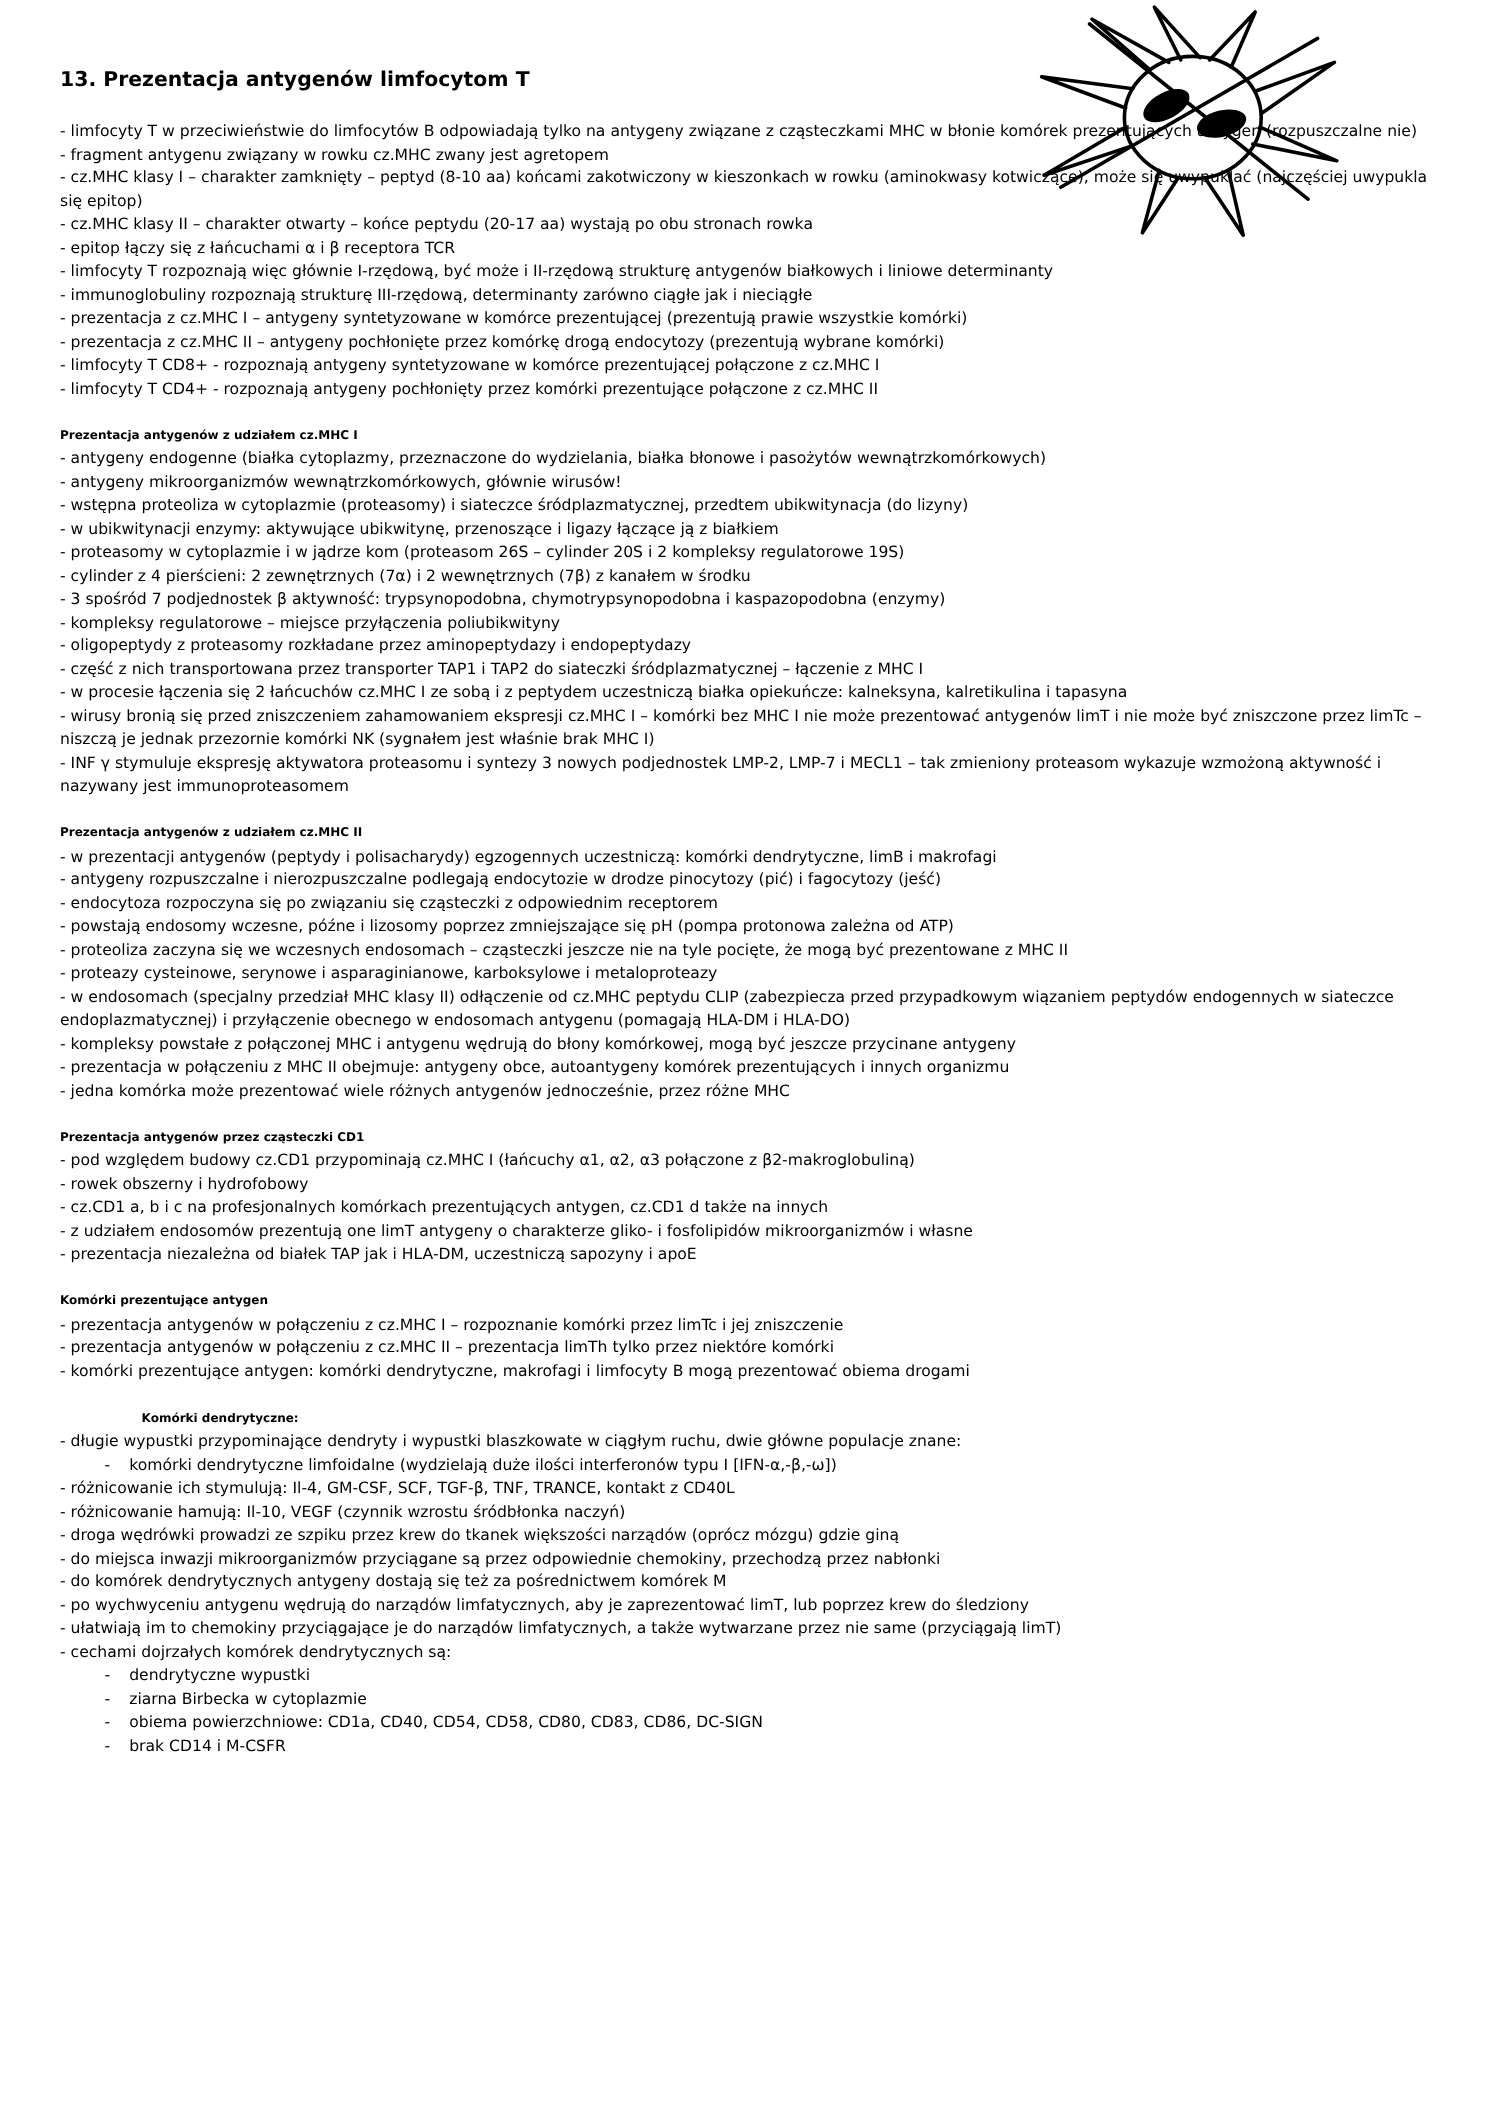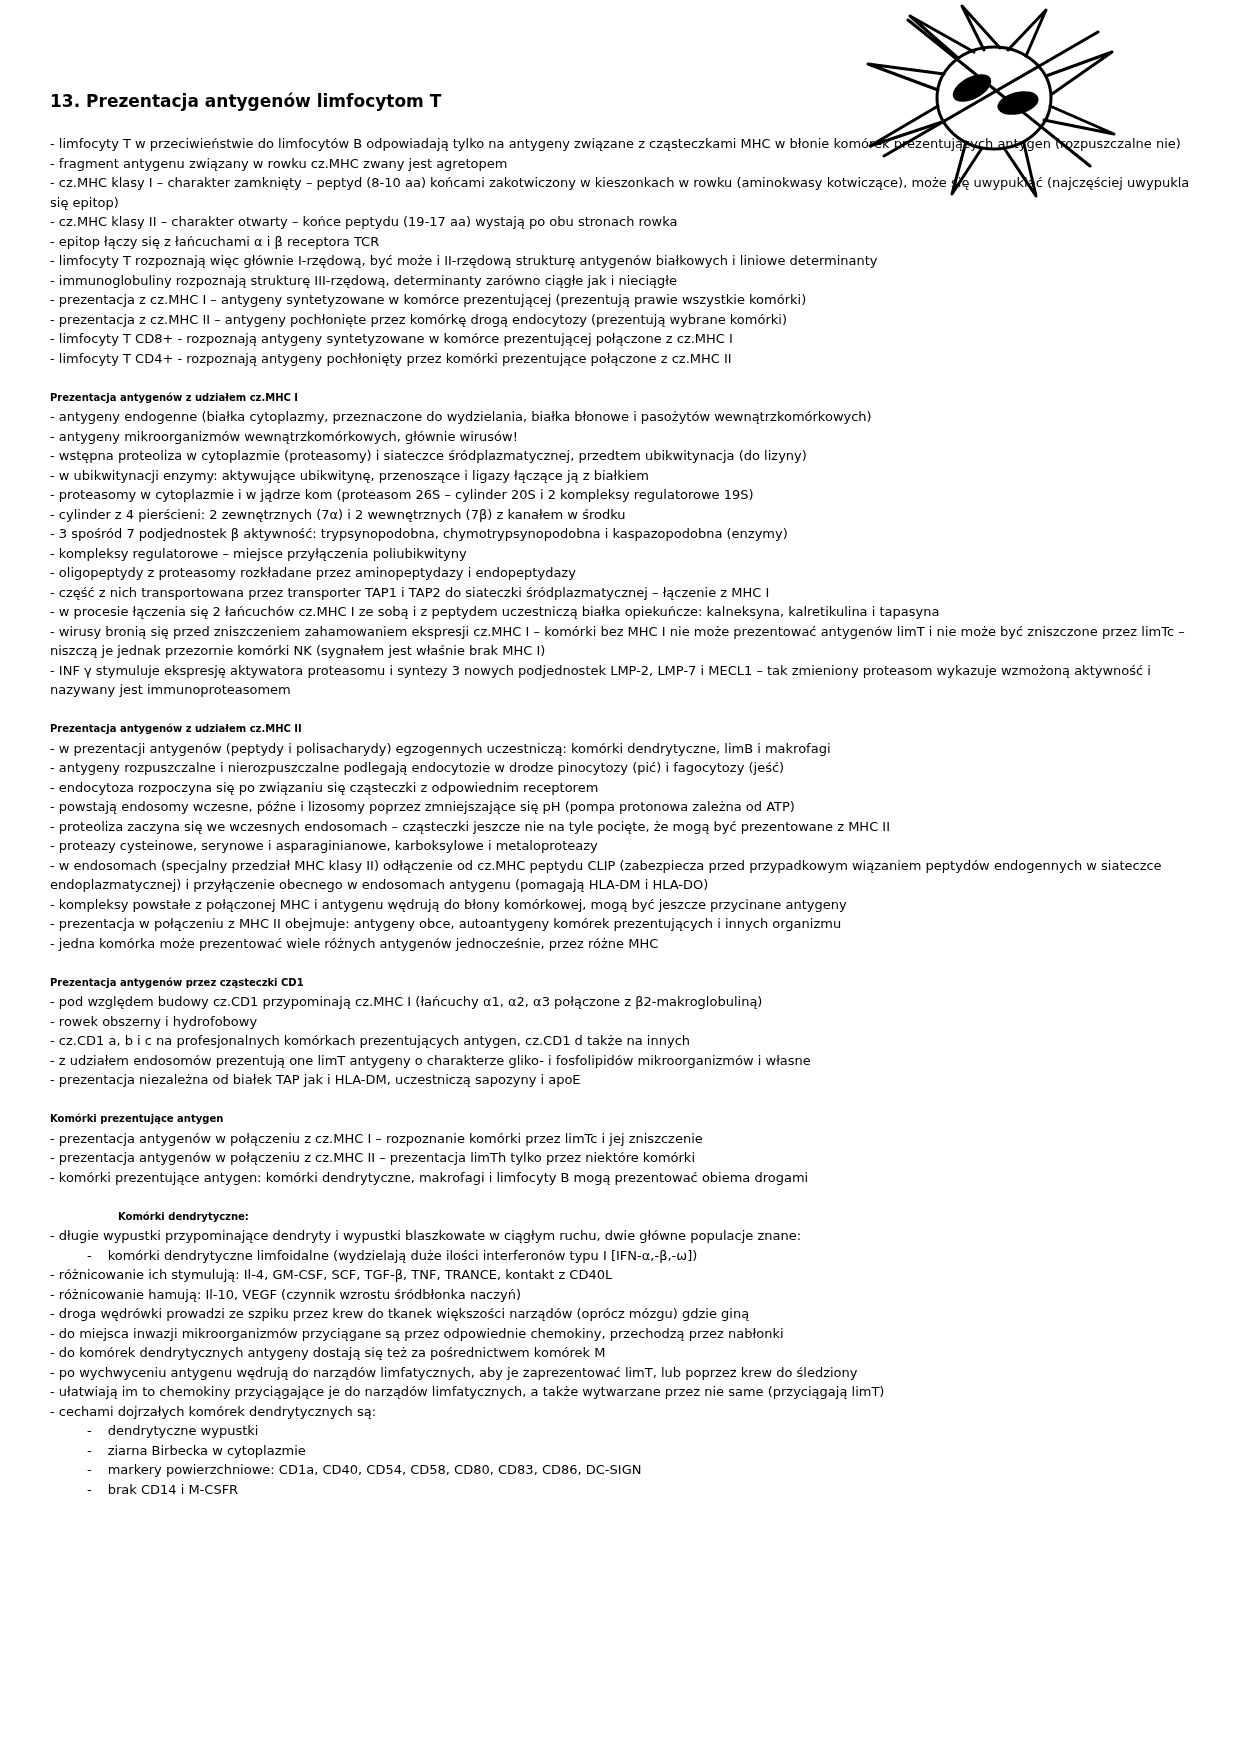--- a/index.html
+++ b/index.html
@@ -9,21 +9,21 @@
     min-height: 1754px;
     position: relative;
     font-family: "DejaVu Sans", "Liberation Sans", sans-serif;
     font-size: 13px;
     line-height: 19.5px;
     color: #000000;
   }
   .page {
     position: relative;
     z-index: 1;
-    padding: 90px 50px 40px 50px;
+    padding: 56px 50px 40px 50px;
   }
   h1.title {
     font-size: 17px;
     line-height: 22px;
     font-weight: bold;
     margin-bottom: 22px;
   }
   section { margin-top: 19.5px; }
   section.first { margin-top: 0; }
   section.dendritic { }
@@ -52,21 +52,21 @@
 <body>
 
 <main class="page">
 
   <h1 class="title">13. Prezentacja antygenów limfocytom T</h1>
 
   <section class="first">
     <div class="line">- limfocyty T w przeciwieństwie do limfocytów B odpowiadają tylko na antygeny związane z cząsteczkami MHC w błonie komórek prezentujących antygen (rozpuszczalne nie)</div>
     <div class="line">- fragment antygenu związany w rowku cz.MHC zwany jest agretopem</div>
     <div class="line">- cz.MHC klasy I – charakter zamknięty – peptyd (8-10 aa) końcami zakotwiczony w kieszonkach w rowku (aminokwasy kotwiczące), może się uwypuklać (najczęściej uwypukla się epitop)</div>
-    <div class="line">- cz.MHC klasy II – charakter otwarty – końce peptydu (19-17 aa) wystają po obu stronach rowka</div>
+    <div class="line">- cz.MHC klasy II – charakter otwarty – końce peptydu (20-17 aa) wystają po obu stronach rowka</div>
     <div class="line">- epitop łączy się z łańcuchami α i β receptora TCR</div>
     <div class="line">- limfocyty T rozpoznają więc głównie I-rzędową, być może i II-rzędową strukturę antygenów białkowych i liniowe determinanty</div>
     <div class="line">- immunoglobuliny rozpoznają strukturę III-rzędową, determinanty zarówno ciągłe jak i nieciągłe</div>
     <div class="line">- prezentacja z cz.MHC I – antygeny syntetyzowane w komórce prezentującej (prezentują prawie wszystkie komórki)</div>
     <div class="line">- prezentacja z cz.MHC II – antygeny pochłonięte przez komórkę drogą endocytozy (prezentują wybrane komórki)</div>
     <div class="line">- limfocyty T CD8+ - rozpoznają antygeny syntetyzowane w komórce prezentującej połączone z cz.MHC I</div>
     <div class="line">- limfocyty T CD4+ - rozpoznają antygeny pochłonięty przez komórki prezentujące połączone z cz.MHC II</div>
   </section>
 
   <section>
@@ -123,21 +123,21 @@
     <div class="line">- różnicowanie ich stymulują: Il-4, GM-CSF, SCF, TGF-β, TNF, TRANCE, kontakt z CD40L</div>
     <div class="line">- różnicowanie hamują: Il-10, VEGF (czynnik wzrostu śródbłonka naczyń)</div>
     <div class="line">- droga wędrówki prowadzi ze szpiku przez krew do tkanek większości narządów (oprócz mózgu) gdzie giną</div>
     <div class="line">- do miejsca inwazji mikroorganizmów przyciągane są przez odpowiednie chemokiny, przechodzą przez nabłonki</div>
     <div class="line">- do komórek dendrytycznych antygeny dostają się też za pośrednictwem komórek M</div>
     <div class="line">- po wychwyceniu antygenu wędrują do narządów limfatycznych, aby je zaprezentować limT, lub poprzez krew do śledziony</div>
     <div class="line">- ułatwiają im to chemokiny przyciągające je do narządów limfatycznych, a także wytwarzane przez nie same (przyciągają limT)</div>
     <div class="line">- cechami dojrzałych komórek dendrytycznych są:</div>
     <div class="line sub">-	dendrytyczne wypustki</div>
     <div class="line sub">-	ziarna Birbecka w cytoplazmie</div>
-    <div class="line sub">-	markery powierzchniowe: CD1a, CD40, CD54, CD58, CD80, CD83, CD86, DC-SIGN</div>
+    <div class="line sub">-	obiema powierzchniowe: CD1a, CD40, CD54, CD58, CD80, CD83, CD86, DC-SIGN</div>
     <div class="line sub">-	brak CD14 i M-CSFR</div>
   </section>
 
 </main>
 
 <svg class="doodle" viewBox="0 0 250 194" xmlns="http://www.w3.org/2000/svg" fill="none" stroke="#000000" stroke-width="3" stroke-linejoin="round" stroke-linecap="round">
 
   <path d="M18 152 L232 28"></path>
   <path d="M42 16 L224 162"></path>
 

